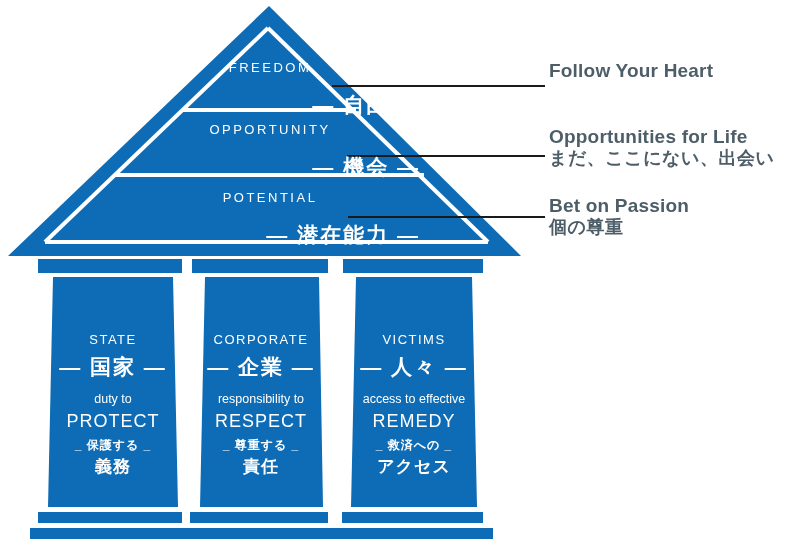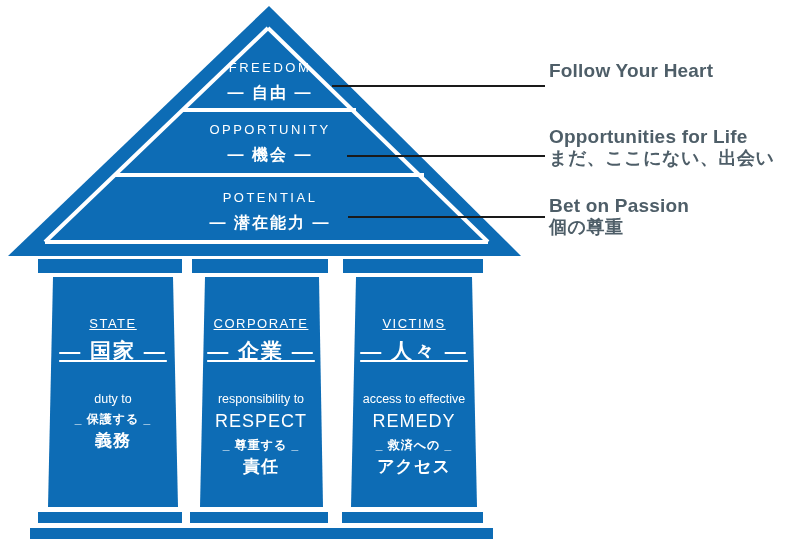--- a/index.html
+++ b/index.html
@@ -11,31 +11,31 @@
   .canvas { position: relative; width: 800px; height: 539px; background: #fff; }
   svg.temple { position: absolute; left: 0; top: 0; }
 
   .fill-blue   { fill: var(--primary-blue, #0d6cb5); }
   .lines-white { stroke: #ffffff; stroke-width: 4; fill: none; }
   .line-dark   { stroke: var(--connector-line, #1a1a1a); stroke-width: 2; fill: none; }
 
   
   .roof-label { position: absolute; left: 120px; width: 300px; text-align: center; color: #fff; }
   .roof-en { font-size: 13px; letter-spacing: 2.5px; font-weight: 400; }
-  .roof-jp { font-size: 16px; font-weight: 700; letter-spacing: 2px; margin-top: 8px; }
+  .roof-jp { font-size: 21px; font-weight: 700; letter-spacing: 2px; margin-top: 16px; text-align: right; }
 
   
   .annot { position: absolute; left: 549px; width: 251px; white-space: nowrap;
            color: var(--annotation-text, #4e5e68); }
   .annot-en { font-size: 19px; font-weight: 700; line-height: 22px; letter-spacing: 0.2px; }
   .annot-jp { font-size: 18px; font-weight: 700; line-height: 21px; letter-spacing: 0.5px; }
 
   
   .pillar-name, .pillar-duty { position: absolute; width: 180px; text-align: center; color: #fff; }
-  .pillar-name { top: 316px; text-decoration: underline; }
+  .pillar-name { top: 332px; }
   .pillar-duty { top: 392px; }
   .p1 { left: 23px; } .p2 { left: 171px; } .p3 { left: 324px; }
   .role-en { font-size: 13px; letter-spacing: 1.5px; font-weight: 400; }
   .role-jp { font-size: 21px; font-weight: 700; letter-spacing: 2px; margin-top: 6px; }
   .duty-lead { font-size: 12.5px; font-weight: 400; }
   .duty-en { font-size: 18px; font-weight: 400; letter-spacing: 1px; margin-top: 5px; }
   .duty-jp { font-size: 12px; font-weight: 700; line-height: 21px; letter-spacing: 1px; margin-top: 3px; }
   .duty-jp2 { font-size: 17px; font-weight: 700; line-height: 21px; letter-spacing: 1px; }
 </style>
 </head>
@@ -92,20 +92,21 @@
     <div class="annot-en">Bet on Passion</div>
     <div class="annot-jp">個の尊重</div>
   </div>
 
   <div class="pillar-name p1">
     <div class="role-en">STATE</div>
     <div class="role-jp">— 国家 —</div>
   </div>
   <div class="pillar-duty p1">
     <div class="duty-lead">duty to</div>
+    <div class="duty-en">PROTECT</div>
     <div class="duty-jp">_ 保護する _</div>
     <div class="duty-jp2">義務</div>
   </div>
 
   <div class="pillar-name p2">
     <div class="role-en">CORPORATE</div>
     <div class="role-jp">— 企業 —</div>
   </div>
   <div class="pillar-duty p2">
     <div class="duty-lead">responsibility to</div>

